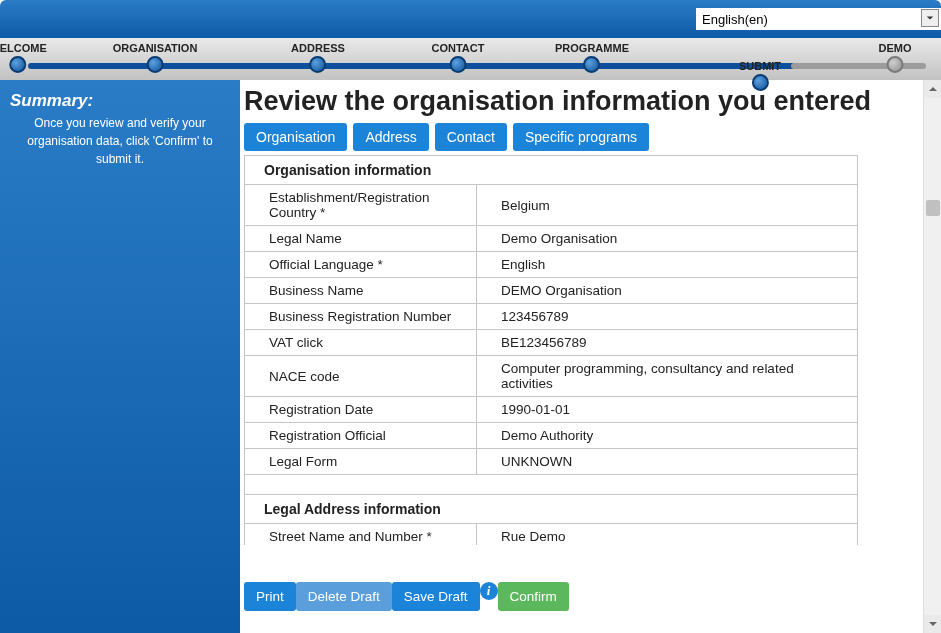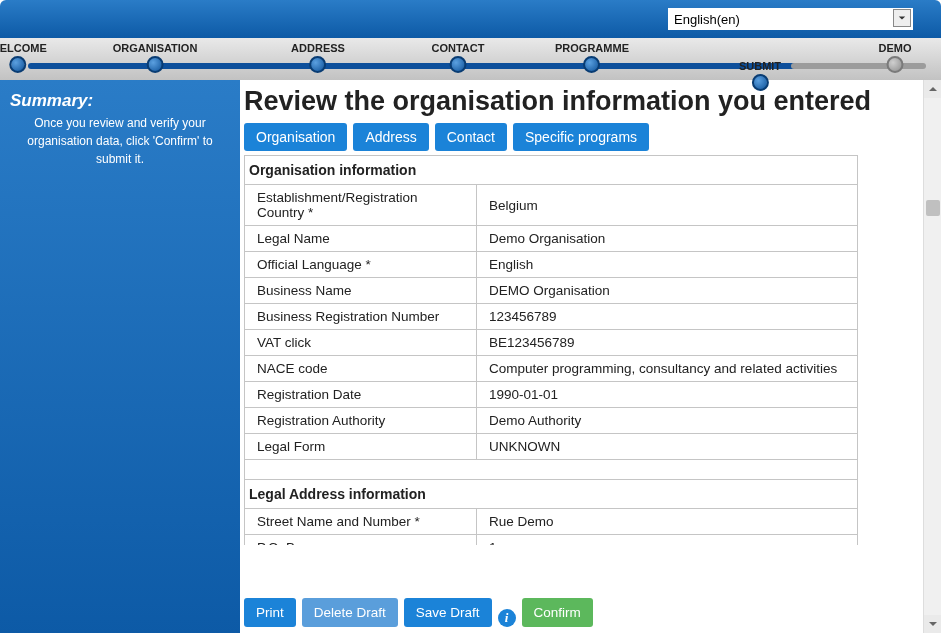--- a/index.html
+++ b/index.html
@@ -1,18 +1,18 @@
 <!DOCTYPE html>
 <html><head>
   <meta charset="utf-8">
   <style>
     * { box-sizing: border-box; margin: 0; padding: 0; font-family: Arial, Helvetica, sans-serif; }
     body { background: #fff; width: 941px; height: 633px; overflow: hidden; position: relative; }
     
-    .top-bar { background: linear-gradient(to bottom, #2a7cc7, #0d5aa6); height: 38px; display: flex; justify-content: flex-end; align-items: center; padding-right: 28px; border-top-left-radius: 6px; border-top-right-radius: 6px; }
+    .top-bar { background: linear-gradient(to bottom, #2a7cc7, #0d5aa6); height: 38px; display: flex; justify-content: flex-end; align-items: center; border-top-left-radius: 6px; border-top-right-radius: 6px; }
     .lang-select { width: 245px; height: 22px; background: #fff; position: relative; display: flex; align-items: center; padding-left: 6px; font-size: 13px; }
     .lang-select .arrow { position: absolute; right: 2px; top: 1px; width: 18px; height: 18px; border: 1px solid #888; display: flex; align-items: center; justify-content: center; background: #eee; }
     .lang-select .arrow svg { width: 8px; height: 8px; }
     
     .wizard { background: linear-gradient(to bottom, #e9e9e9, #c2c2c2); height: 42px; position: relative; }
     .wizard-inner { position: relative; height: 100%; }
     .wizard-line { position: absolute; top: 25px; left: 28px; right: 28px; height: 6px; background: #0d4f9b; border-radius: 3px; }
     .wizard-line-grey { position: absolute; top: 25px; right: 15px; width: 135px; height: 6px; background: #9c9c9c; border-radius: 3px; }
     .step { position: absolute; top: 4px; text-align: center; font-size: 11px; font-weight: bold; color: #222; }
     .step .dot { width: 17px; height: 17px; border-radius: 50%; margin: 2px auto 0; }
@@ -24,26 +24,26 @@
     .sidebar h3 { font-size: 17px; font-style: italic; font-weight: bold; margin-bottom: 0; }
     .sidebar p { margin-bottom: 12px; text-align: center; }
     
     .main { flex: 1; position: relative; }
     .main-scroll { position: absolute; top: 6px; left: 4px; right: 22px; bottom: 90px; overflow: hidden; }
     .main h2 { font-size: 27px; font-weight: bold; color: #222; margin-bottom: 6px; }
     .tab-row { display: flex; gap: 6px; margin-bottom: 0; }
     .tab-btn { background: #1b83d8; color: #fff; border: none; padding: 6px 12px; font-size: 14px; cursor: pointer; border-radius: 3px; }
     
     .data-table { width: 614px; border-collapse: collapse; margin-top: 4px; border: 1px solid #c5c5c5; }
-    .data-table th { text-align: left; font-size: 14px; font-weight: bold; color: #222; padding: 6px 4px; border: 1px solid #c5c5c5; background: #fff; }
-    .data-table td { font-size: 13.5px; color: #222; padding: 5px 12px; border: 1px solid #c5c5c5; vertical-align: middle; }
+    .data-table th { text-align: left; font-size: 14px; font-weight: bold; color: #222; padding: 6px 19px; border: 1px solid #c5c5c5; background: #fff; }
+    .data-table td { font-size: 13.5px; color: #222; padding: 5px 24px; border: 1px solid #c5c5c5; vertical-align: middle; }
     .data-table td.label { width: 232px; }
     .spacer-row td { height: 20px; border-left: 1px solid #c5c5c5; border-right: 1px solid #c5c5c5; border-top: none; border-bottom: none; }
     
-    .action-bar { position: absolute; bottom: 8px; left: 4px; display: flex; gap: 6px; align-items: flex-end; }
+    .action-bar { position: absolute; bottom: 24px; left: 4px; display: flex; align-items: flex-start; }
     .act-btn { color: #fff; border: none; padding: 7px 12px; font-size: 13.5px; cursor: pointer; border-radius: 3px; }
     .act-blue { background: #1b83d8; }
     .act-blue-light { background: #5a9edb; }
     .act-green { background: #5cb85c; }
     .info-icon { width: 18px; height: 18px; border-radius: 50%; background: #1b83d8; color: #fff; display: inline-flex; align-items: center; justify-content: center; font-size: 13px; font-weight: bold; font-style: italic; font-family: Georgia, serif; }
     
     .vscroll { position: absolute; right: 0; top: 80px; bottom: 0; width: 18px; background: #f0f0f0; border-left: 1px solid #ddd; }
     .vscroll .up, .vscroll .down { height: 18px; background: #eaeaea; display: flex; align-items: center; justify-content: center; }
     .vscroll .down { position: absolute; bottom: 0; width: 100%; }
     .vscroll .thumb { position: absolute; top: 120px; width: 14px; left: 2px; height: 16px; background: #c0c0c0; border-radius: 2px; }
@@ -147,21 +147,21 @@
             </tr>
             <tr>
               <td class="label">NACE code</td>
               <td>Computer programming, consultancy and related activities</td>
             </tr>
             <tr>
               <td class="label">Registration Date</td>
               <td>1990-01-01</td>
             </tr>
             <tr>
-              <td class="label">Registration Authority</td>
+              <td class="label">Registration Official</td>
               <td>Demo Authority</td>
             </tr>
             <tr>
               <td class="label">Legal Form</td>
               <td>UNKNOWN</td>
             </tr>
             <tr class="spacer-row">
               <td colspan="2"></td>
             </tr>
             <tr>

